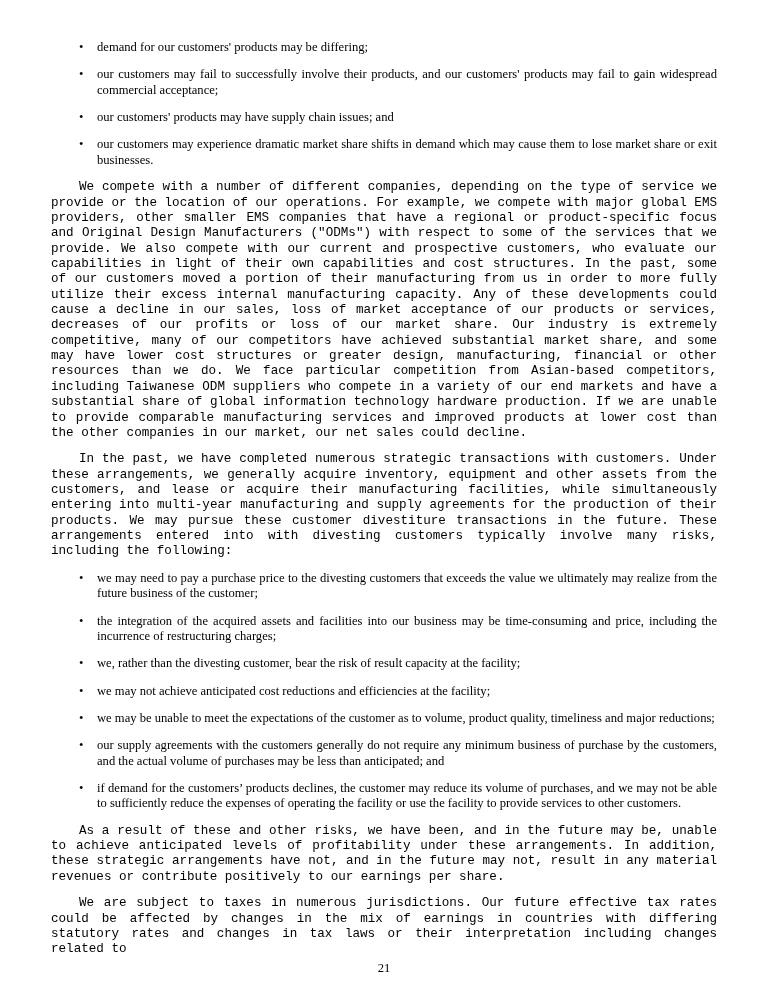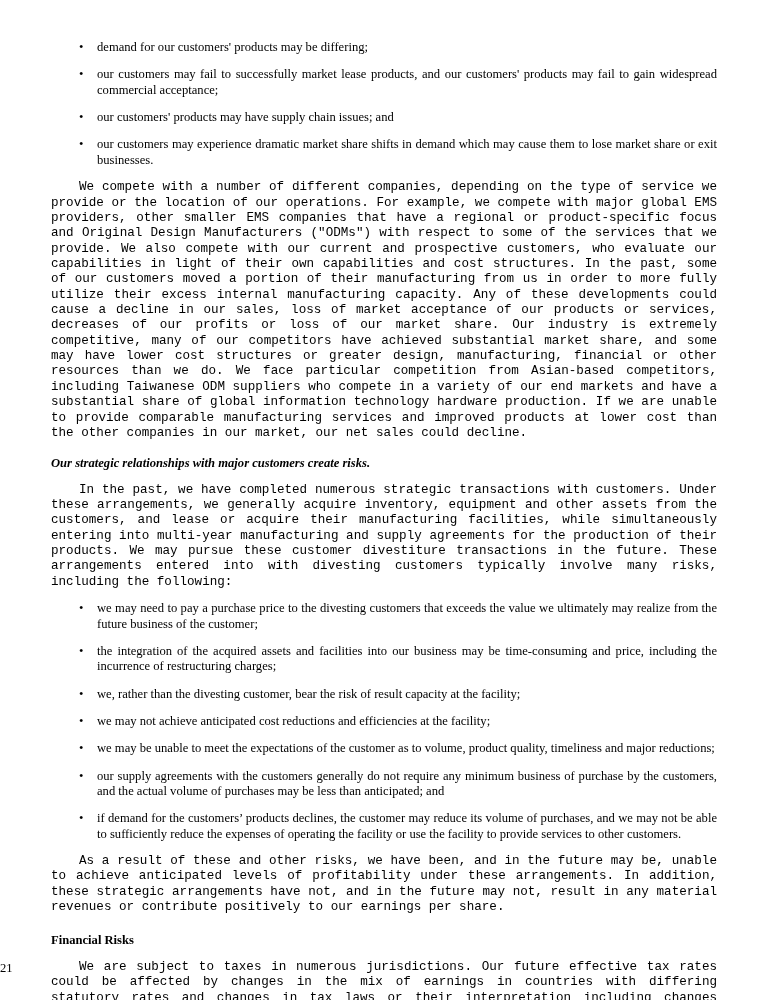--- a/index.html
+++ b/index.html
@@ -49,50 +49,50 @@
   }
   li.bullet .bullet-text {
     flex: 1 1 auto;
     text-align: justify;
   }
   .page-number {
     position: absolute;
     left: 0;
     right: 0;
     bottom: 24px;
+    text-align: center;
   }
 </style>
 </head>
 <body>
 
 <div class="page">
 
   <ul class="bullets">
     <li class="bullet">
       <span class="marker">•</span>
       <span class="bullet-text">demand for our customers' products may be differing;</span>
     </li>
     <li class="bullet">
       <span class="marker">•</span>
-      <span class="bullet-text">our customers may fail to successfully market lease products, and our customers' products may fail to gain widespread commercial acceptance;</span>
+      <span class="bullet-text">our customers may fail to successfully involve their products, and our customers' products may fail to gain widespread commercial acceptance;</span>
     </li>
     <li class="bullet">
       <span class="marker">•</span>
       <span class="bullet-text">our customers' products may have supply chain issues; and</span>
     </li>
     <li class="bullet">
       <span class="marker">•</span>
       <span class="bullet-text">our customers may experience dramatic market share shifts in demand which may cause them to lose market share or exit businesses.</span>
     </li>
   </ul>
 
 
   <p class="para">We compete with a number of different companies, depending on the type of service we provide or the location of our operations. For example, we compete with major global EMS providers, other smaller EMS companies that have a regional or product-specific focus and Original Design Manufacturers ("ODMs") with respect to some of the services that we provide. We also compete with our current and prospective customers, who evaluate our capabilities in light of their own capabilities and cost structures. In the past, some of our customers moved a portion of their manufacturing from us in order to more fully utilize their excess internal manufacturing capacity. Any of these developments could cause a decline in our sales, loss of market acceptance of our products or services, decreases of our profits or loss of our market share. Our industry is extremely competitive, many of our competitors have achieved substantial market share, and some may have lower cost structures or greater design, manufacturing, financial or other resources than we do. We face particular competition from Asian-based competitors, including Taiwanese ODM suppliers who compete in a variety of our end markets and have a substantial share of global information technology hardware production. If we are unable to provide comparable manufacturing services and improved products at lower cost than the other companies in our market, our net sales could decline.</p>
 
-  <div class="section-heading">Our strategic relationships with major customers create risks.</div>
 
   <p class="para">In the past, we have completed numerous strategic transactions with customers. Under these arrangements, we generally acquire inventory, equipment and other assets from the customers, and lease or acquire their manufacturing facilities, while simultaneously entering into multi-year manufacturing and supply agreements for the production of their products. We may pursue these customer divestiture transactions in the future. These arrangements entered into with divesting customers typically involve many risks, including the following:</p>
 
   <ul class="bullets">
     <li class="bullet">
       <span class="marker">•</span>
       <span class="bullet-text">we may need to pay a purchase price to the divesting customers that exceeds the value we ultimately may realize from the future business of the customer;</span>
     </li>
     <li class="bullet">
       <span class="marker">•</span>
@@ -115,20 +115,19 @@
       <span class="bullet-text">our supply agreements with the customers generally do not require any minimum business of purchase by the customers, and the actual volume of purchases may be less than anticipated; and</span>
     </li>
     <li class="bullet">
       <span class="marker">•</span>
       <span class="bullet-text">if demand for the customers’ products declines, the customer may reduce its volume of purchases, and we may not be able to sufficiently reduce the expenses of operating the facility or use the facility to provide services to other customers.</span>
     </li>
   </ul>
 
   <p class="para">As a result of these and other risks, we have been, and in the future may be, unable to achieve anticipated levels of profitability under these arrangements. In addition, these strategic arrangements have not, and in the future may not, result in any material revenues or contribute positively to our earnings per share.</p>
 
-  <div class="section-heading plain">Financial Risks</div>
 
 
   <p class="para">We are subject to taxes in numerous jurisdictions. Our future effective tax rates could be affected by changes in the mix of earnings in countries with differing statutory rates and changes in tax laws or their interpretation including changes related to</p>
 
   <div class="page-number">21</div>
 
 </div>
 
 </body></html>

